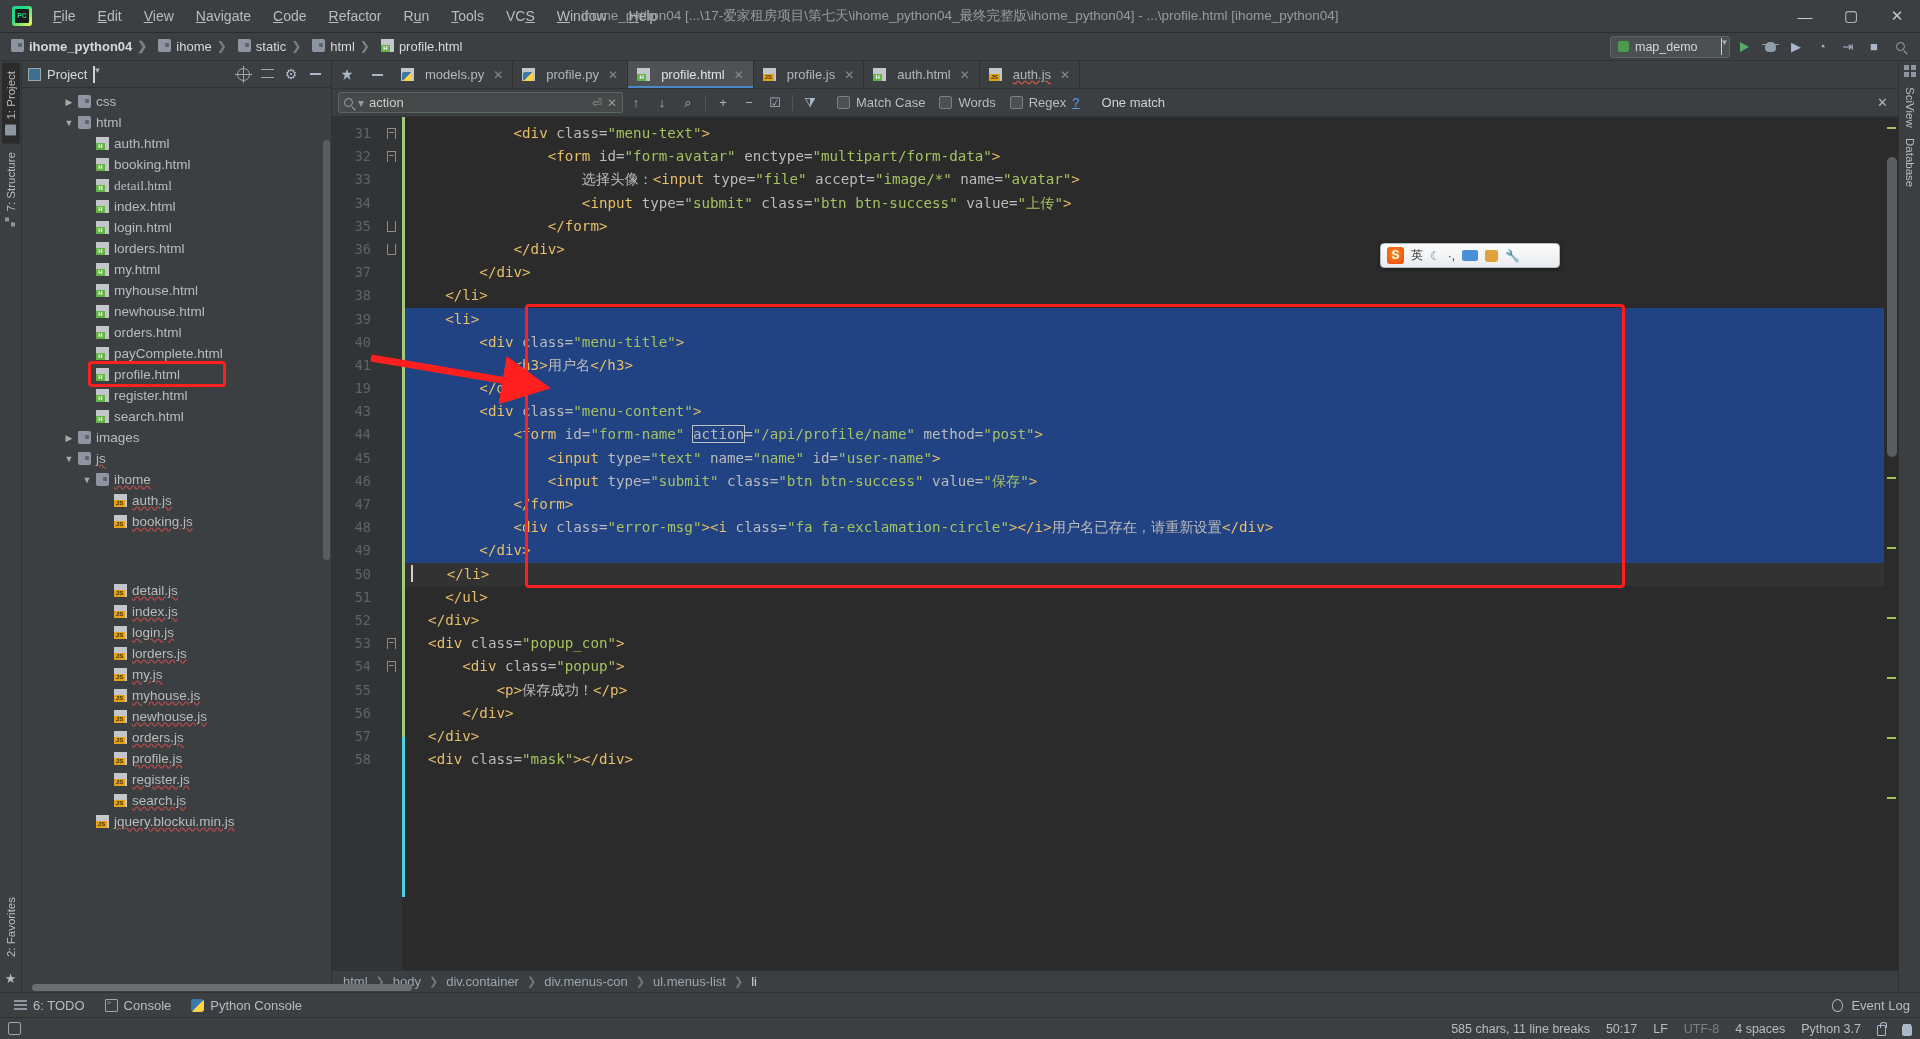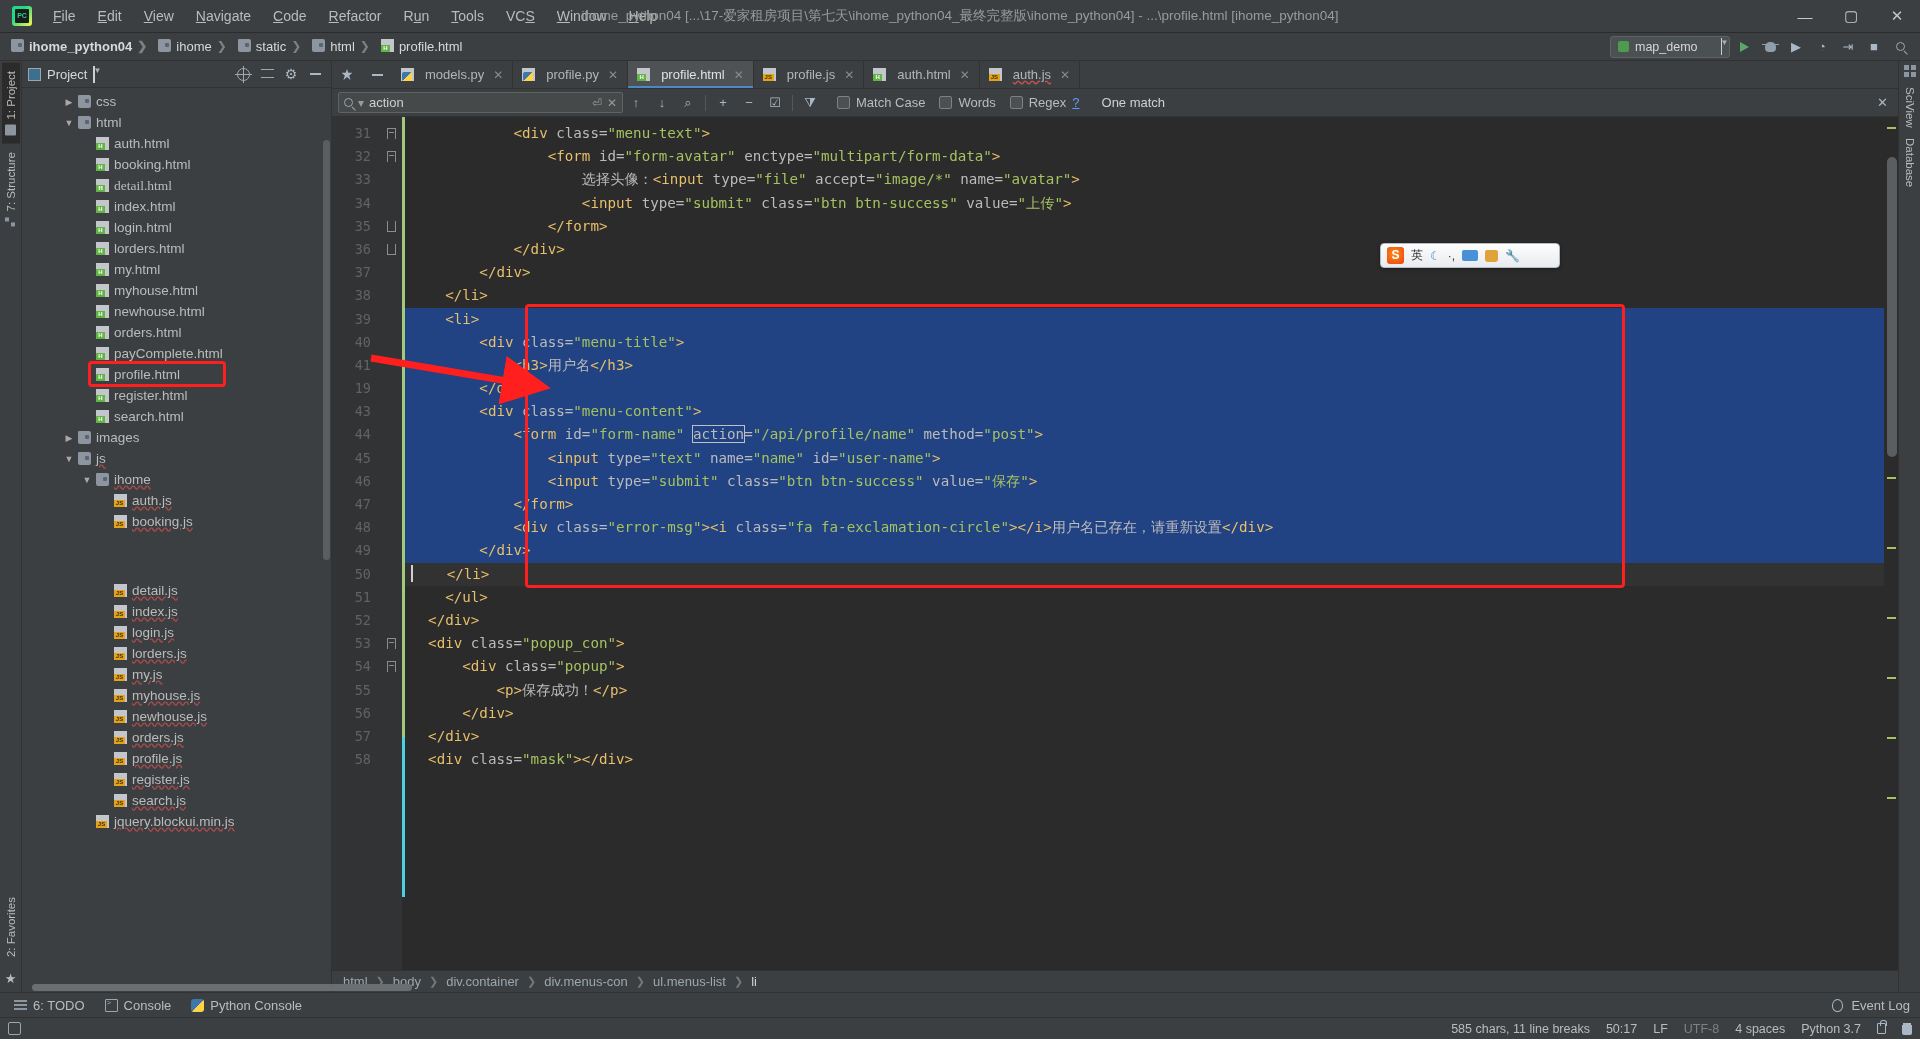--- a/index.html
+++ b/index.html
@@ -238,21 +238,21 @@
   .bb-right{ margin-left:auto; display:flex;align-items:center;gap:8px;padding-right:10px;font-size:13px;color:#bbbbbb;}
   .evlog-ico{ width:11px;height:13px;border:1.4px solid #a9b7c6;border-radius:50% 50% 45% 45%;}
 
   
   .statusbar{
     height:22px; background:#3c3f41; display:flex;align-items:center;
     border-top:1px solid #323232; padding:0 8px; font-size:12.5px; color:#bbbbbb;
   }
   .sb-left{ display:flex;align-items:center;gap:8px;}
   .sb-sq{ width:13px;height:13px;border:1.5px solid #9aa7b0;border-radius:2px;}
-  .sb-right{ margin-left:auto; display:flex;align-items:center;gap:16px;}
+  .sb-right{ margin-left:auto; display:flex;align-items:flex-end;gap:16px;}
   .sb-right .dim{ color:#808080;}
   .lock{ width:9px;height:11px;border:1.4px solid #a9b7c6;border-radius:1px;position:relative;}
   .lock:before{content:"";position:absolute;left:1.5px;top:-4px;width:5px;height:5px;
     border:1.4px solid #a9b7c6;border-bottom:none;border-radius:3px 3px 0 0;}
   .trash{ width:10px;height:12px;position:relative;}
   .trash:before{content:"";position:absolute;left:0;top:2px;width:10px;height:10px;
     background:#a9b7c6;border-radius:0 0 2px 2px;}
   .trash:after{content:"";position:absolute;left:1px;top:0;width:8px;height:2px;background:#a9b7c6;}
 
   

